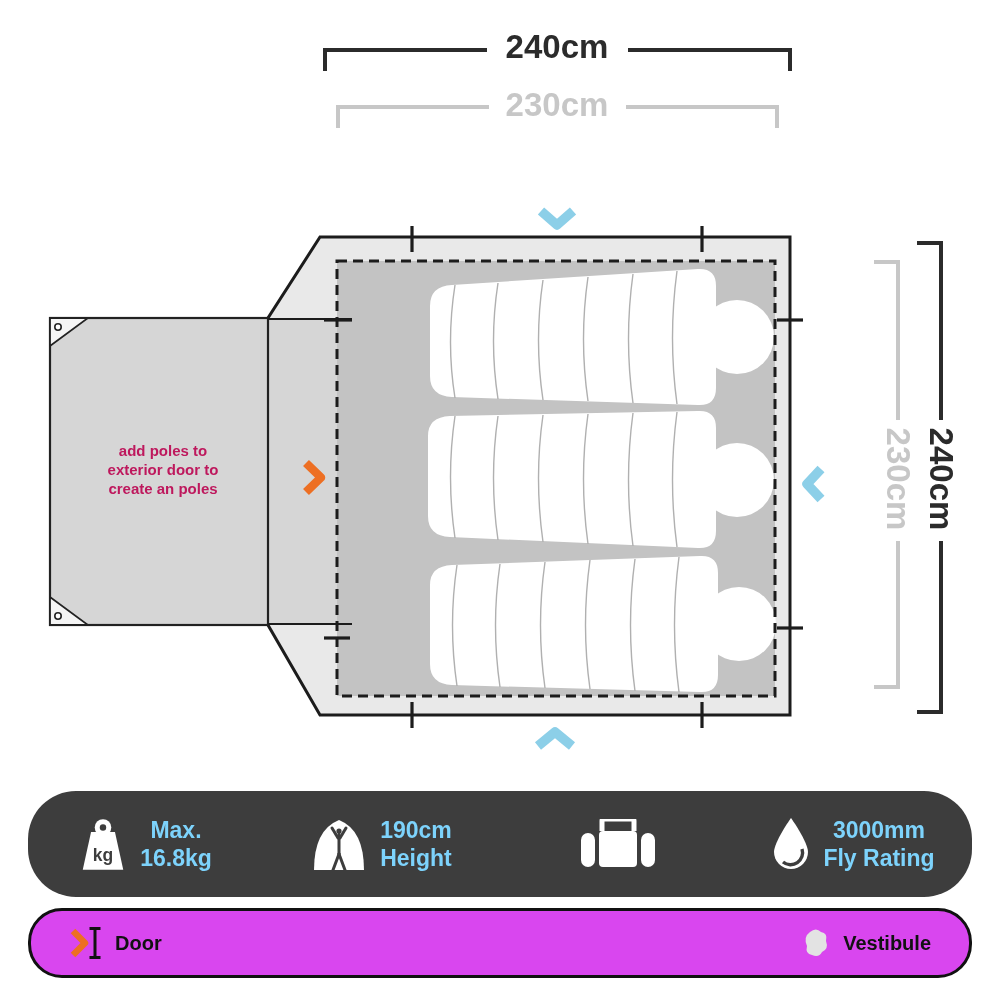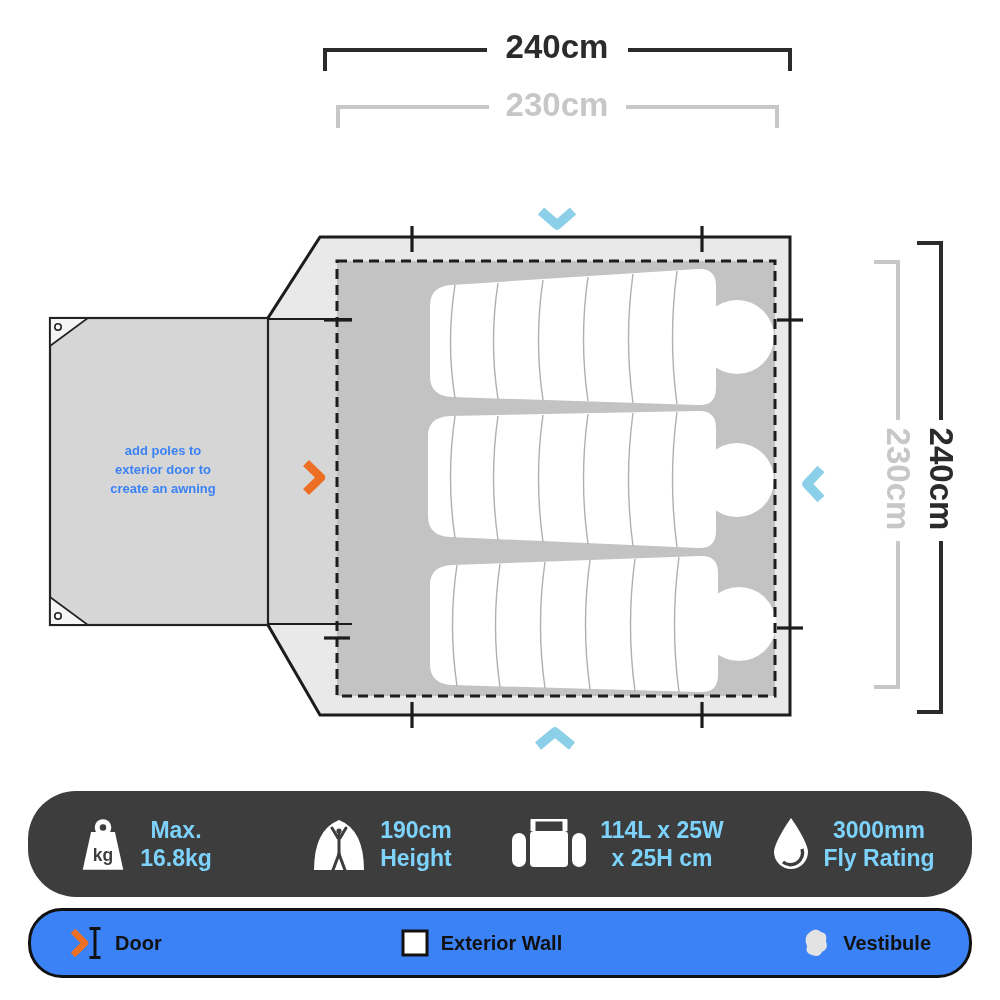--- a/index.html
+++ b/index.html
@@ -8,30 +8,30 @@
   .diagram{position:absolute;left:0;top:0;width:1000px;height:785px;}
   .diagram svg{position:absolute;left:0;top:0;}
 
   .dim-label{position:absolute;font-weight:bold;font-size:33px;letter-spacing:0px;white-space:nowrap;}
   .dim-black{color:#2b2b2b;}
   .dim-gray{color:#c7c7c7;}
   .dim-top{transform:translate(-50%,-50%);}
   .dim-right{transform:translate(-50%,-50%) rotate(90deg);}
 
   .vestibule-note{position:absolute;left:58px;top:441px;width:210px;text-align:center;
-     color:#3b82f6;font-weight:bold;font-size:13px;line-height:19px;}
+     color:#be185d;font-weight:bold;font-size:15px;line-height:19px;}
 
   
   .specs-bar{position:absolute;left:28px;top:791px;width:944px;height:106px;background:#3d3d3d;
      border-radius:48px;display:flex;align-items:center;}
   .spec{flex:1;display:flex;align-items:center;justify-content:center;gap:14px;}
   .spec-text{color:#7dd3fc;font-weight:bold;font-size:23px;line-height:28px;text-align:center;white-space:nowrap;}
 
   
-  .legend-bar{position:absolute;left:28px;top:908px;width:944px;height:70px;background:#3b82f6;
+  .legend-bar{position:absolute;left:28px;top:908px;width:944px;height:70px;background:#d946ef;
      border:3px solid #111111;border-radius:34px;box-sizing:border-box;
      display:flex;align-items:center;justify-content:space-between;padding:10px 38px;}
   .legend-item{display:flex;align-items:center;gap:12px;}
   .legend-label{color:#111111;font-weight:bold;font-size:20px;white-space:nowrap;}
 </style>
 </head>
 <body>
 
 <div class="page">
 
@@ -134,21 +134,21 @@
     </svg>
 
     <div class="dim-label dim-black dim-top" style="left:557px;top:47px;">240cm</div>
     <div class="dim-label dim-gray dim-top" style="left:557px;top:105px;">230cm</div>
     <div class="dim-label dim-black dim-right" style="left:941px;top:479px;">240cm</div>
     <div class="dim-label dim-gray dim-right" style="left:898px;top:479px;">230cm</div>
 
     <div class="vestibule-note">
       <div>add poles to</div>
       <div>exterior door to</div>
-      <div>create an awning</div>
+      <div>create an poles</div>
     </div>
   </div>
 
   <div class="specs-bar">
 
     <div class="spec">
       <svg width="46" height="52" viewBox="0 0 50 56">
         <circle cx="25" cy="10" r="9" fill="#ffffff"></circle>
         <circle cx="25" cy="10" r="3.5" fill="#3d3d3d"></circle>
         <path d="M12,15 L38,15 L47,56 L3,56 Z" fill="#ffffff"></path>
@@ -179,24 +179,20 @@
     </div>
 
     <div class="spec">
       <svg width="74" height="50" viewBox="0 0 74 50">
         <rect x="0" y="14" width="14" height="34" rx="7" fill="#ffffff"></rect>
         <rect x="60" y="14" width="14" height="34" rx="7" fill="#ffffff"></rect>
         <rect x="18" y="12" width="38" height="36" rx="4" fill="#ffffff"></rect>
         <path d="M21,12 L21,2 Q21,0 23,0 L51,0 Q53,0 53,2 L53,12" stroke="#ffffff" stroke-width="5" fill="none"></path>
         <path d="M25,12 L25,4 L49,4 L49,12" stroke="#3d3d3d" stroke-width="2" fill="none"></path>
       </svg>
-      <div class="spec-text">
-        <div>114L x 25W</div>
-          <div>x 25H cm</div>
-      </div>
     </div>
 
     <div class="spec">
       <svg width="36" height="52" viewBox="0 0 36 52">
         <path d="M18,0 C18,0 1,24 1,34 A17,17 0 0 0 35,34 C35,24 18,0 18,0 Z" fill="#ffffff"></path>
         <path d="M10,44 A12,12 0 0 0 29,31" stroke="#3d3d3d" stroke-width="3.4" fill="none"></path>
       </svg>
       <div class="spec-text">
         <div>3000mm</div>
           <div>Fly Rating</div>
@@ -213,26 +209,20 @@
           <path d="M26,4 L26,32"></path>
             <path d="M20.5,3.5 L31.5,3.5"></path>
             <path d="M20.5,32.5 L31.5,32.5"></path>
         </g>
       </svg>
       <span class="legend-label">Door</span>
     </div>
 
 
 
-    <div class="legend-item">
-      <svg width="28" height="28" viewBox="0 0 28 28">
-        <rect x="2" y="2" width="24" height="24" fill="#ffffff" stroke="#111111" stroke-width="3"></rect>
-      </svg>
-      <span class="legend-label">Exterior Wall</span>
-    </div>
 
     <div class="legend-item">
       <svg width="30" height="32" viewBox="0 0 30 32">
         <path d="M9,5 Q15,0 20,5 Q27,6 25,14 Q28,22 21,25 Q18,31 11,28 Q4,27 6,19 Q2,10 9,5 Z" fill="#e3e3e3"></path>
       </svg>
       <span class="legend-label">Vestibule</span>
     </div>
   </div>
 
 </div>

